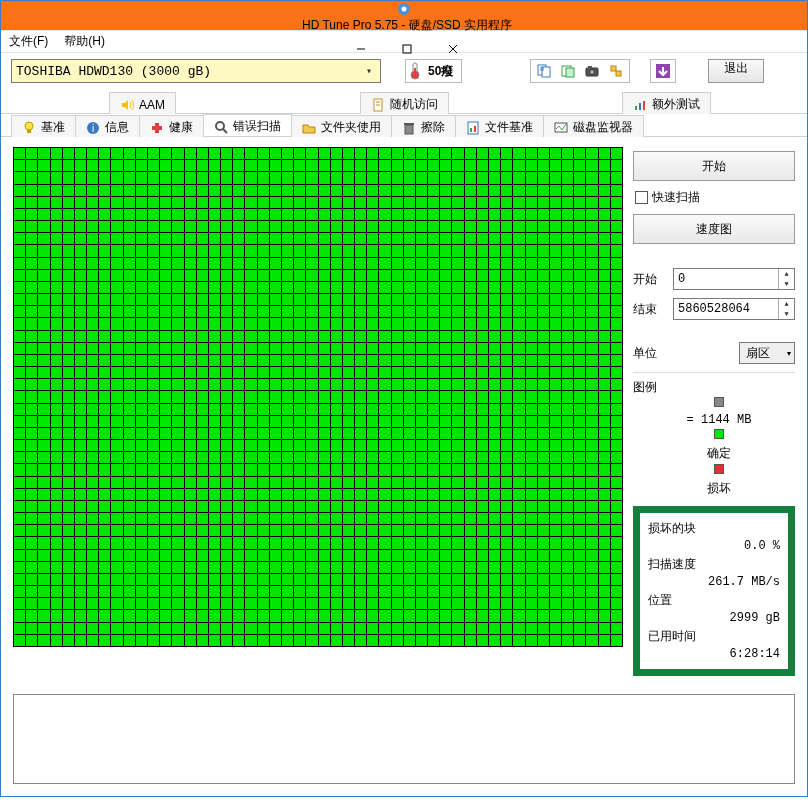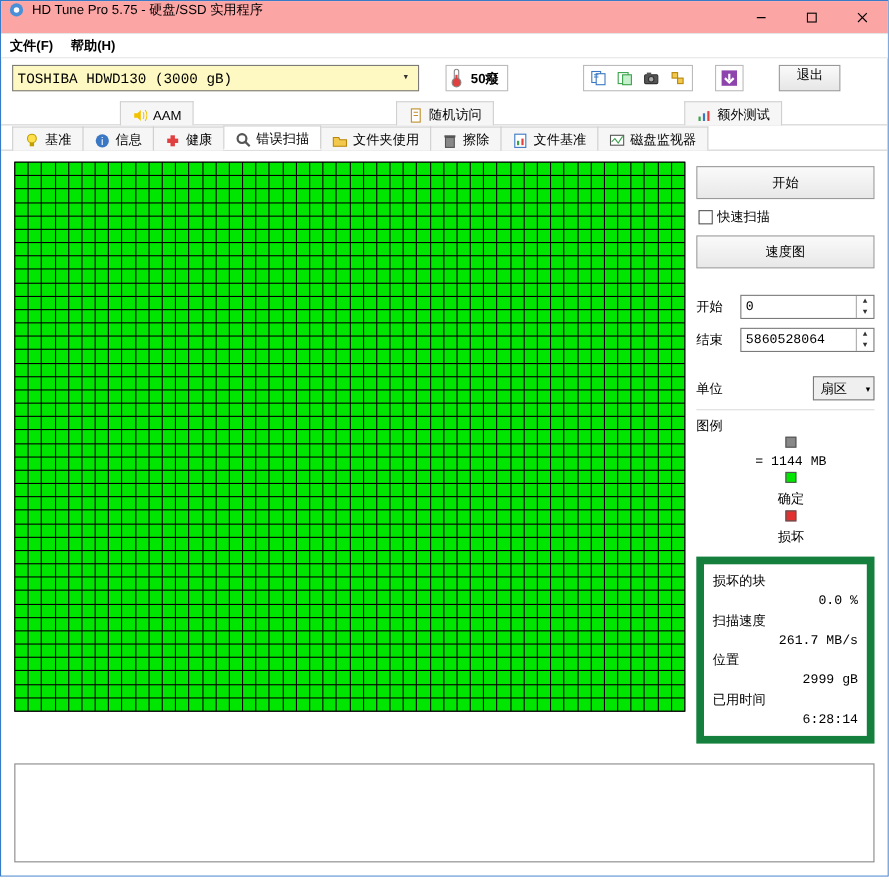--- a/index.html
+++ b/index.html
@@ -7,39 +7,40 @@
     margin: 0;
     font-family: "Microsoft YaHei", "SimSun", Arial, sans-serif;
     font-size: 12px;
     background: #fff;
     color: #000;
     width: 808px;
   }
   .window { border: 1px solid #3a7bc8; background:#fff; }
   .titlebar {
     height: 30px;
-    background: #fca5a5;
-    display:flex; align-items:flex-start;
+    background: #f97316;
+    display:flex; align-items:center;
     padding: 0 0 0 6px;
     border-bottom: 1px solid #e5e5e5;
+    flex-direction: column;
   }
   .titlebar .icon { width:16px;height:16px; margin-right:6px; display:inline-block; }
   .titlebar .title { flex:1; font-size:12px; }
   .titlebar .win-btns { display:flex; }
   .titlebar .win-btn {
     width:46px; height:29px; display:flex; align-items:center; justify-content:center;
     cursor:pointer;
   }
   .menubar {
     height:22px; padding:0 8px;
     display:flex; align-items:center; gap:16px;
     background:#fff;
     border-bottom:1px solid #e5e5e5;
   }
-  .menubar span { cursor:pointer;font-weight:bold; }
+  .menubar span { cursor:pointer; }
   .toolbar {
     padding:6px 10px;
     display:flex; align-items:center; gap:8px;
   }
   .disk-select {
     width:370px; height:24px;
     border:1px solid #7a7a7a;
     font-family: "Courier New", monospace;
     font-size:13px;
     padding:2px 4px;

